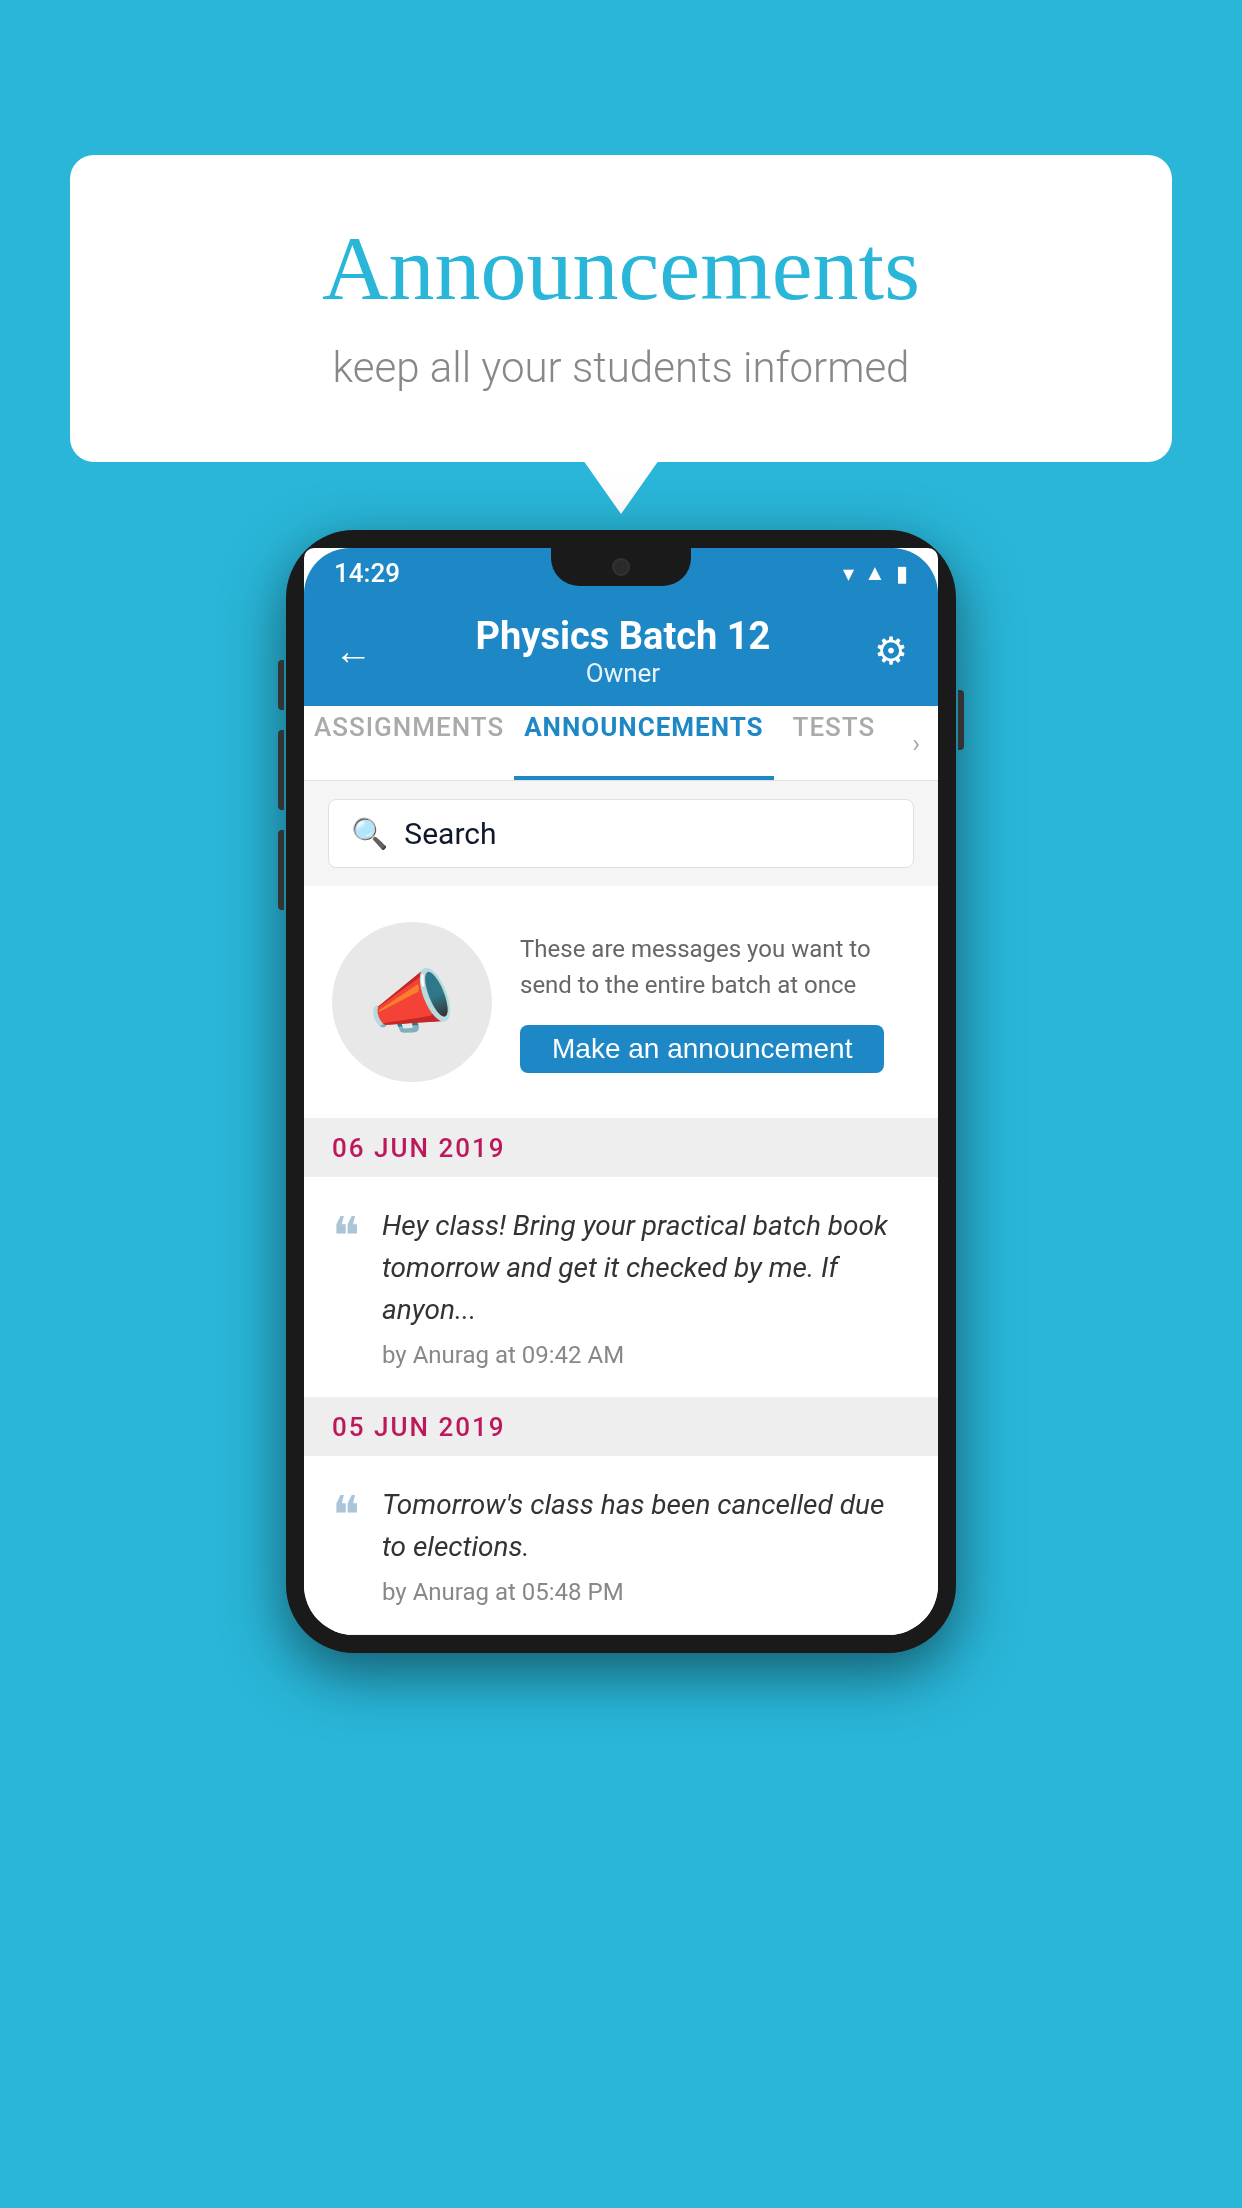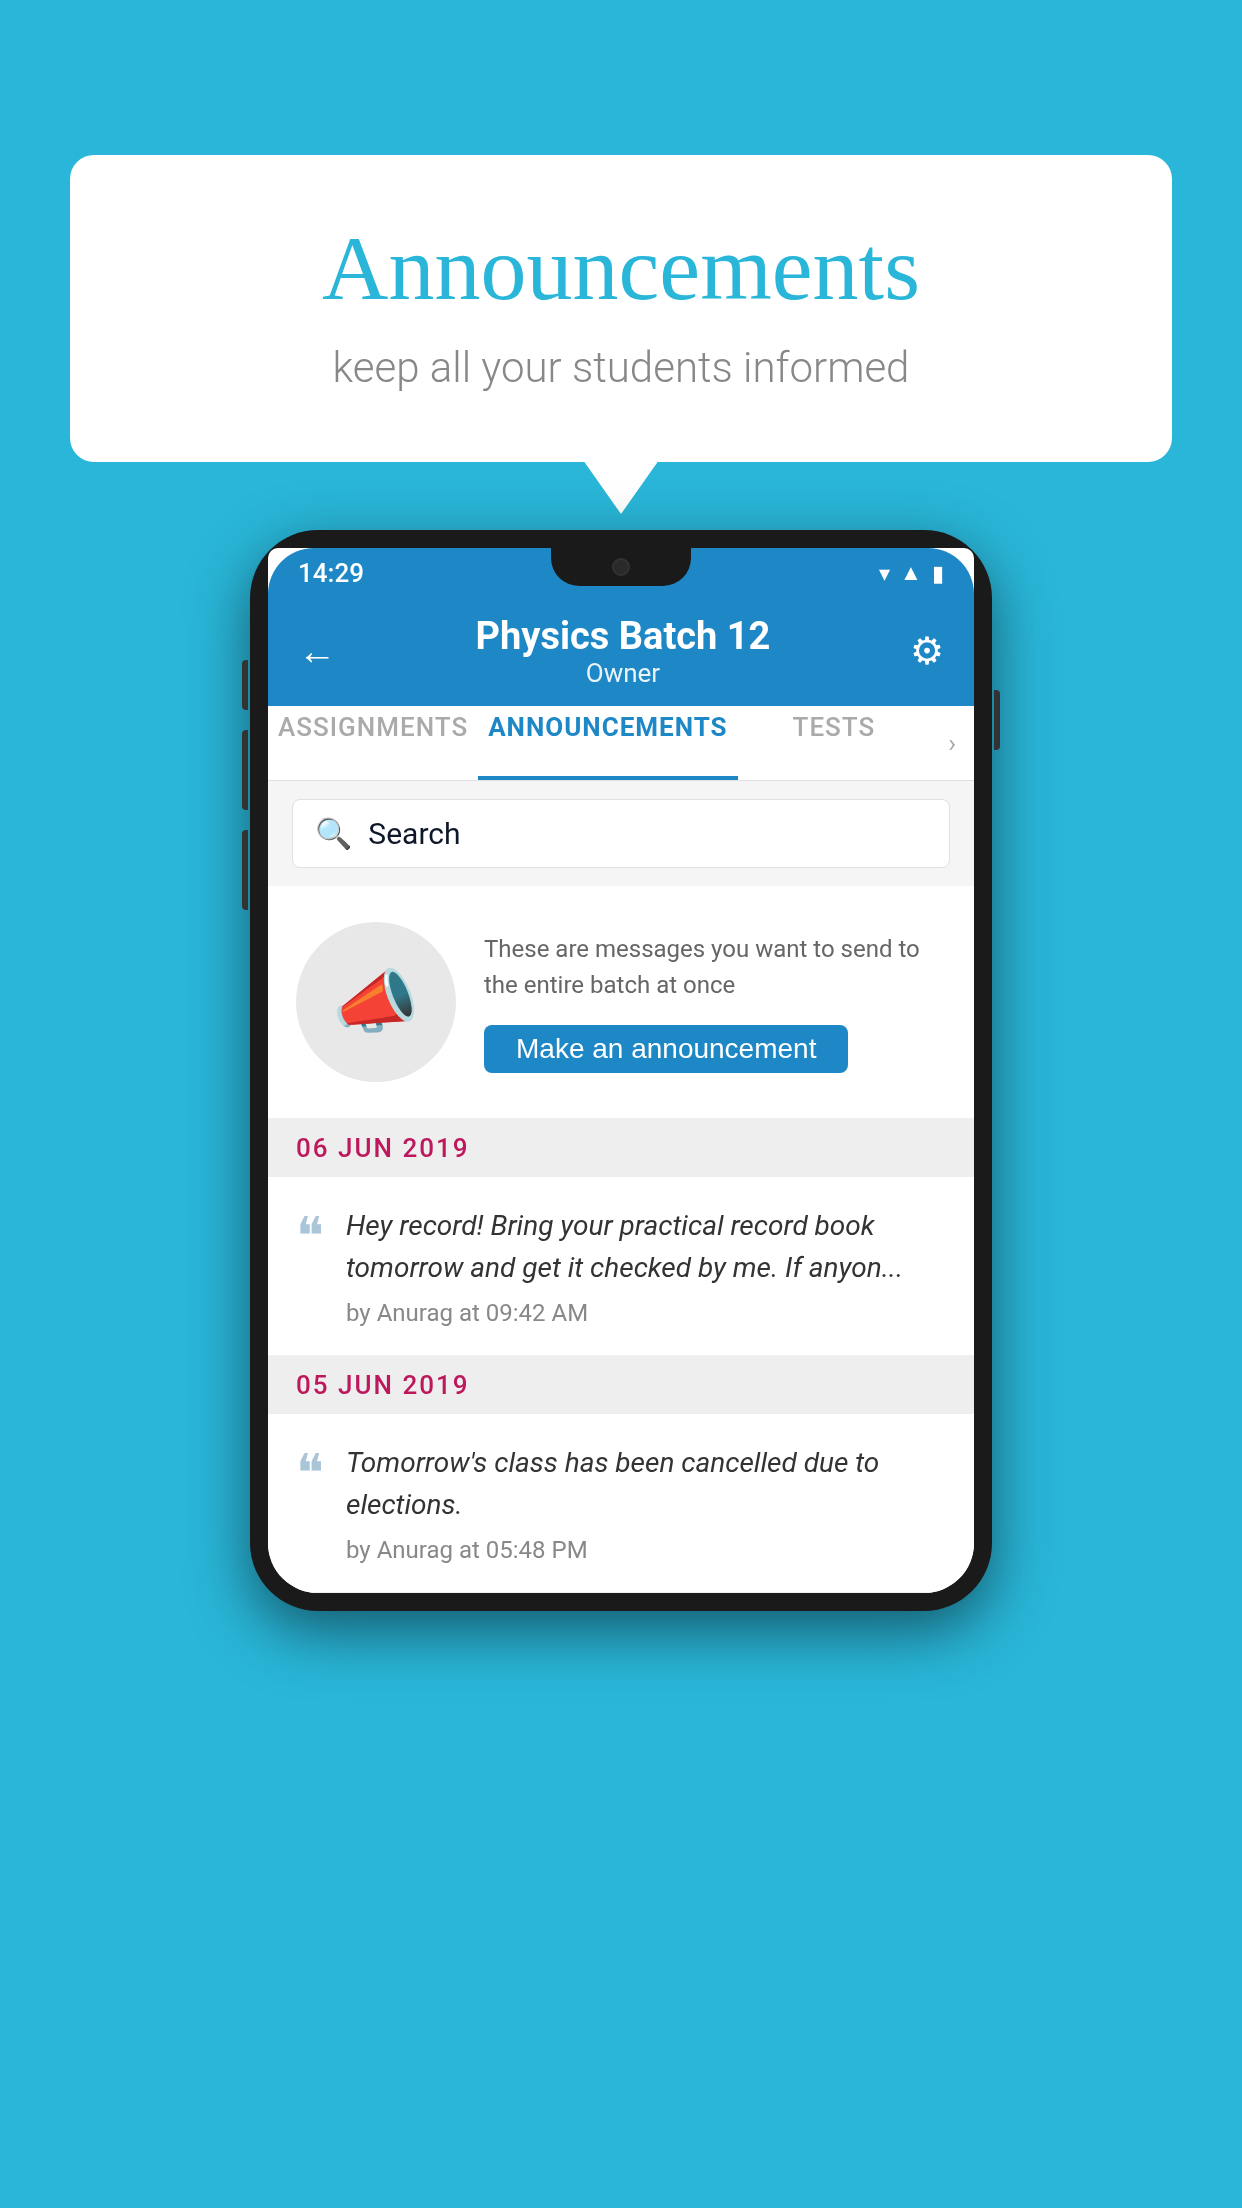--- a/index.html
+++ b/index.html
@@ -55,21 +55,21 @@
       color: #888;
       font-weight: 300;
     }
 
     
     .phone-wrapper {
       position: absolute;
       top: 530px;
       left: 50%;
       transform: translateX(-50%);
-      width: 742px;
+      width: 670px;
     }
 
     .phone-outer {
       background: #1a1a1a;
       border-radius: 68px;
       padding: 18px;
       box-shadow: 0 20px 60px rgba(0,0,0,0.5);
       position: relative;
     }
 
@@ -437,21 +437,21 @@
           <div class="prompt-text">These are messages you want to send to the entire batch at once</div>
           <button class="make-announcement-btn">Make an announcement</button>
         </div>
       </div>
 
       <div class="date-separator">06  JUN  2019</div>
 
       <div class="announcement-item">
         <span class="quote-icon">❝</span>
         <div class="announcement-content">
-          <div class="announcement-text">Hey record! Bring your practical record book tomorrow and get it checked by me. If anyon...</div>
+          <div class="announcement-text">Hey class! Bring your practical batch book tomorrow and get it checked by me. If anyon...</div>
           <div class="announcement-meta">by Anurag at 09:42 AM</div>
         </div>
       </div>
 
       <div class="date-separator">05  JUN  2019</div>
 
       <div class="announcement-item">
         <span class="quote-icon">❝</span>
         <div class="announcement-content">
           <div class="announcement-text">Tomorrow's class has been cancelled due to elections.</div>

